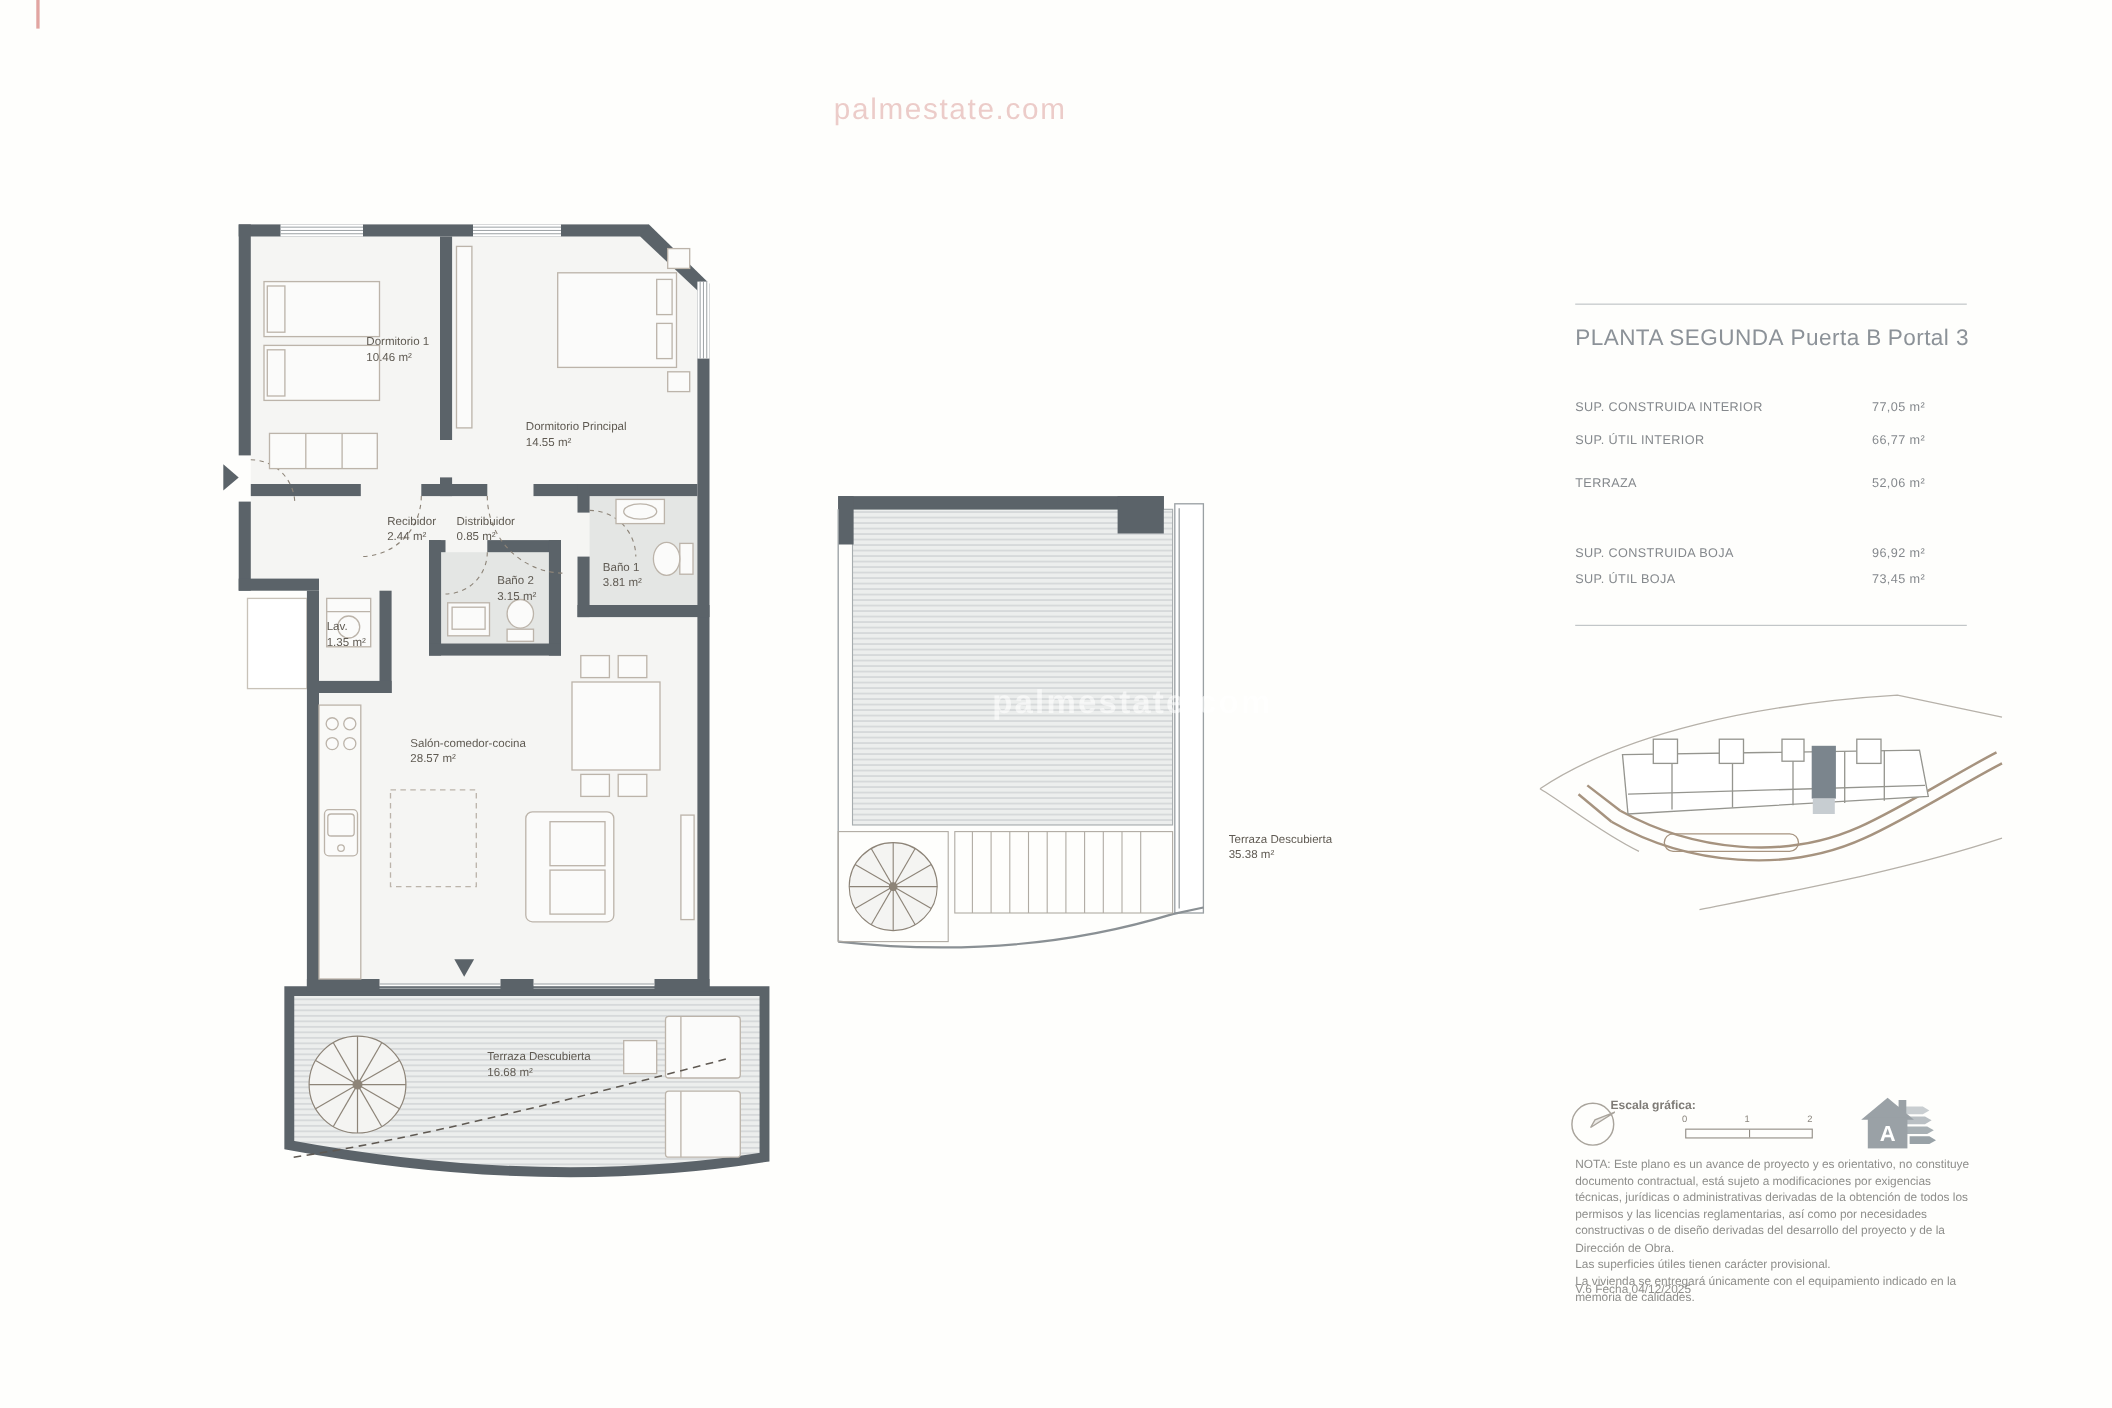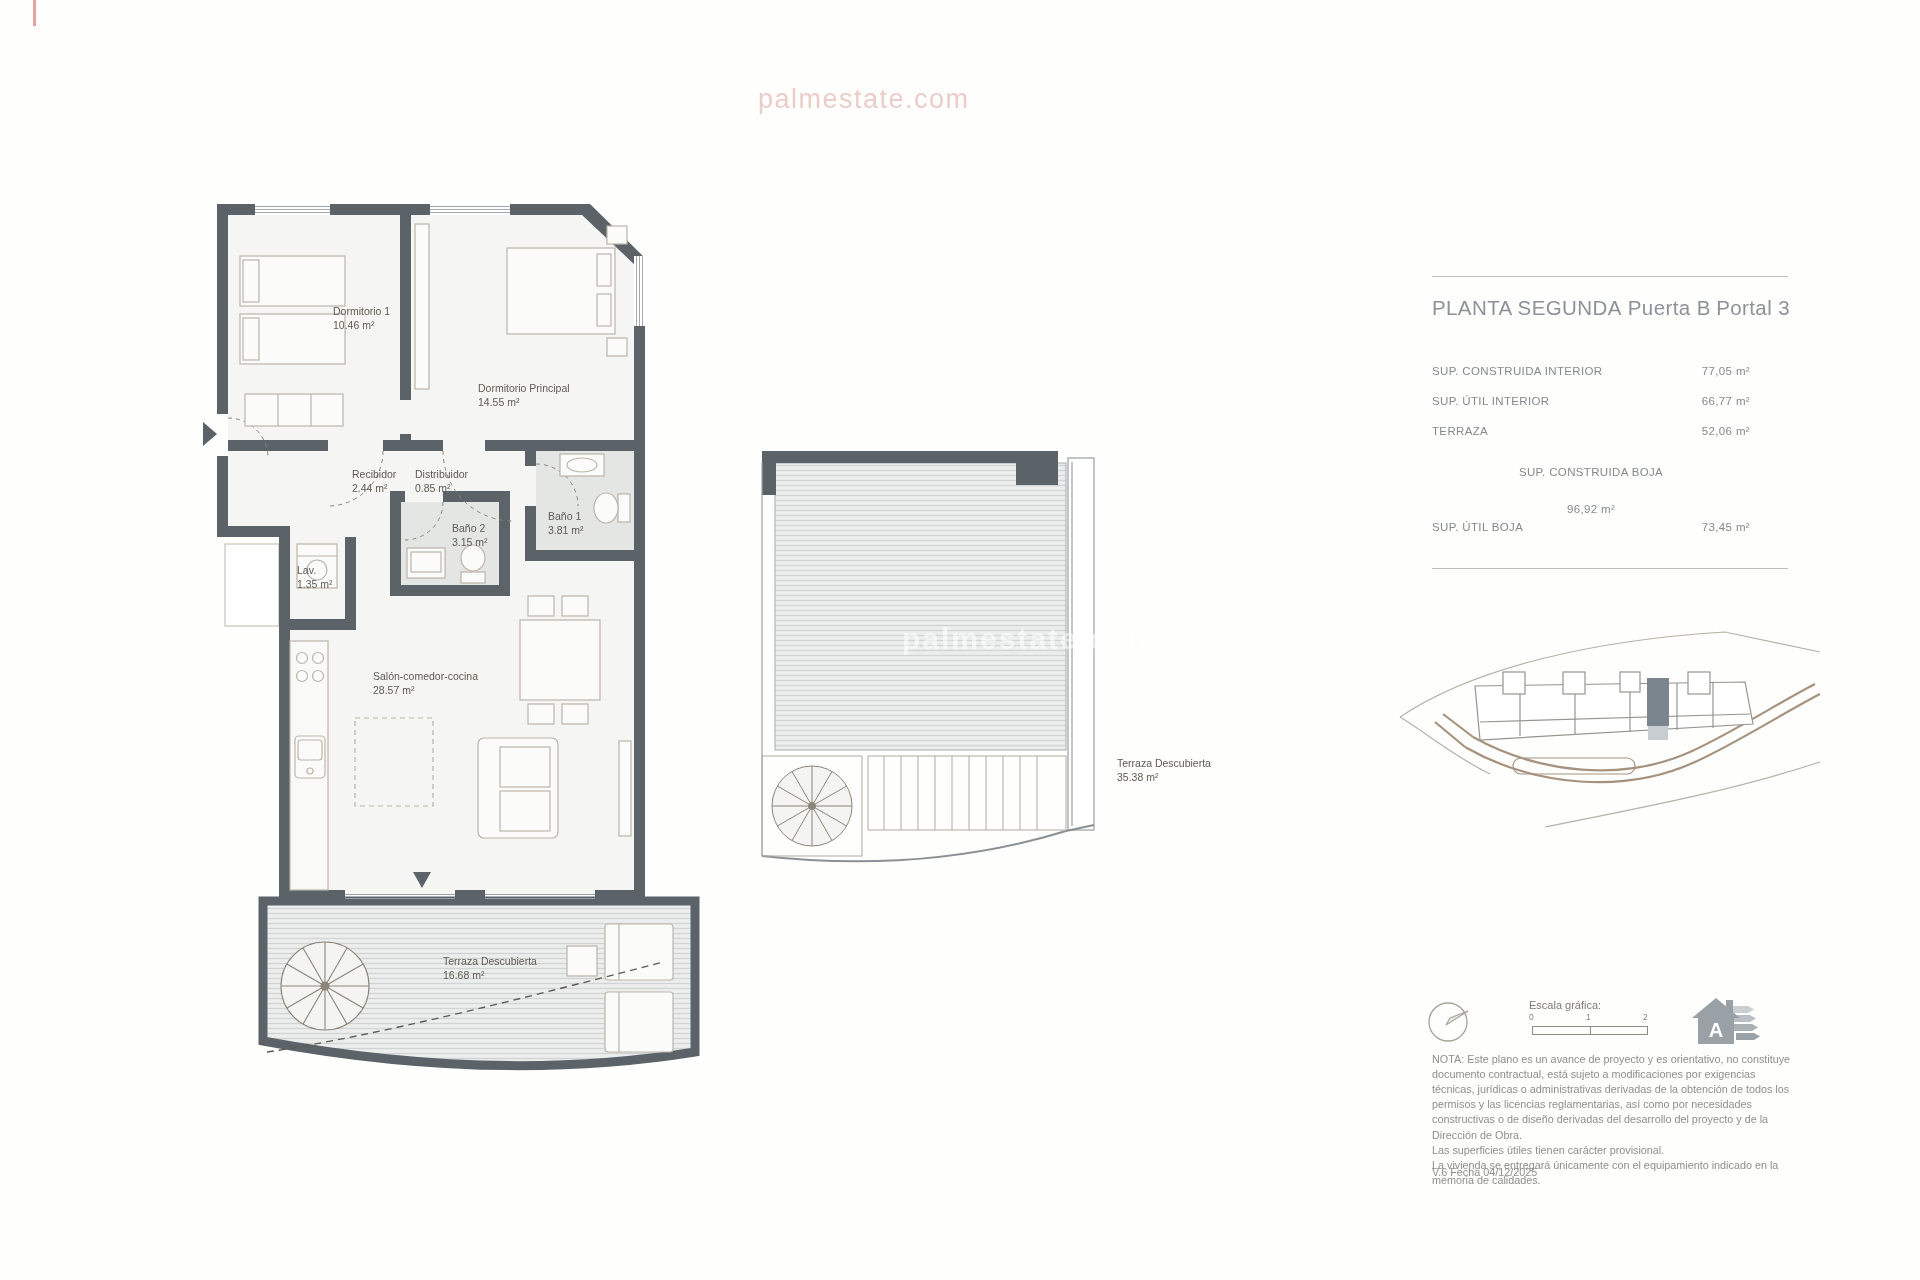--- a/index.html
+++ b/index.html
@@ -13,21 +13,21 @@
   .divider{position:absolute;height:1px;background:#bcc0c3;}
   .titlebar{position:absolute;left:1432px;top:296px;width:358px;display:flex;align-items:baseline;
             color:#8c9298;font-size:20.5px;letter-spacing:.4px;text-align:right;}
   .titlebar .puerta{margin-left:6px;}
   .titlebar .portal{margin-left:auto;}
   .inforow{position:absolute;left:1432px;width:318px;height:30px;display:flex;align-items:center;
            justify-content:space-between;color:#85898d;font-size:11.5px;letter-spacing:.35px;gap:25px;}
   .notes{position:absolute;left:1432px;top:1052px;width:366px;font-size:10.8px;line-height:1.4;
          color:#8e8e8b;white-space:pre-line;}
   .version{position:absolute;left:1432px;top:1166px;font-size:10.8px;color:#8e8e8b;text-align:right;}
-  .escala-label{position:absolute;left:1529px;top:999px;font-size:11px;color:#7e7b76;}
+  .escala-label{position:absolute;left:1464px;top:999px;font-size:11px;color:#7e7b76;font-weight:bold;}
   .tick{position:absolute;font-size:8.5px;color:#8b867e;}
   .scalebar{position:absolute;left:1532px;top:1026px;width:114px;height:7px;border:1px solid #908b83;}
   .scalebar .mid{position:absolute;left:50%;top:0;width:1px;height:100%;background:#908b83;}
   
   .wm-top{position:absolute;left:758px;top:84px;font-size:27px;letter-spacing:1.5px;
           color:rgba(207,124,118,.38);}
   .wm-mid{position:absolute;left:902px;top:622px;font-size:30px;font-weight:bold;letter-spacing:2px;
           color:rgba(255,255,255,.58);z-index:5;}
   .corner-mark{position:absolute;left:33px;top:0;width:3px;height:26px;background:rgba(198,75,70,.5);}
 </style>
@@ -319,25 +319,25 @@
   </div>
 
   <div class="inforow" style="top:356px;">
     <span>SUP. CONSTRUIDA INTERIOR</span>
       <span>77,05 m²</span>
     </div>
   <div class="inforow" style="top:386px;">
     <span>SUP. ÚTIL INTERIOR</span>
       <span>66,77 m²</span>
     </div>
-  <div class="inforow" style="top:416px;">
+  <div class="inforow" style="top:416px;align-items:flex-end;">
     <span>TERRAZA</span>
       <span>52,06 m²</span>
     </div>
-  <div class="inforow" style="top:466px;flex-direction:column;">
+  <div class="inforow" style="top:488px;">
     <span>SUP. CONSTRUIDA BOJA</span>
       <span>96,92 m²</span>
     </div>
   <div class="inforow" style="top:512px;">
     <span>SUP. ÚTIL BOJA</span>
       <span>73,45 m²</span>
     </div>
 
   <div class="divider" style="left:1432px;top:568px;width:356px;"></div>
 

